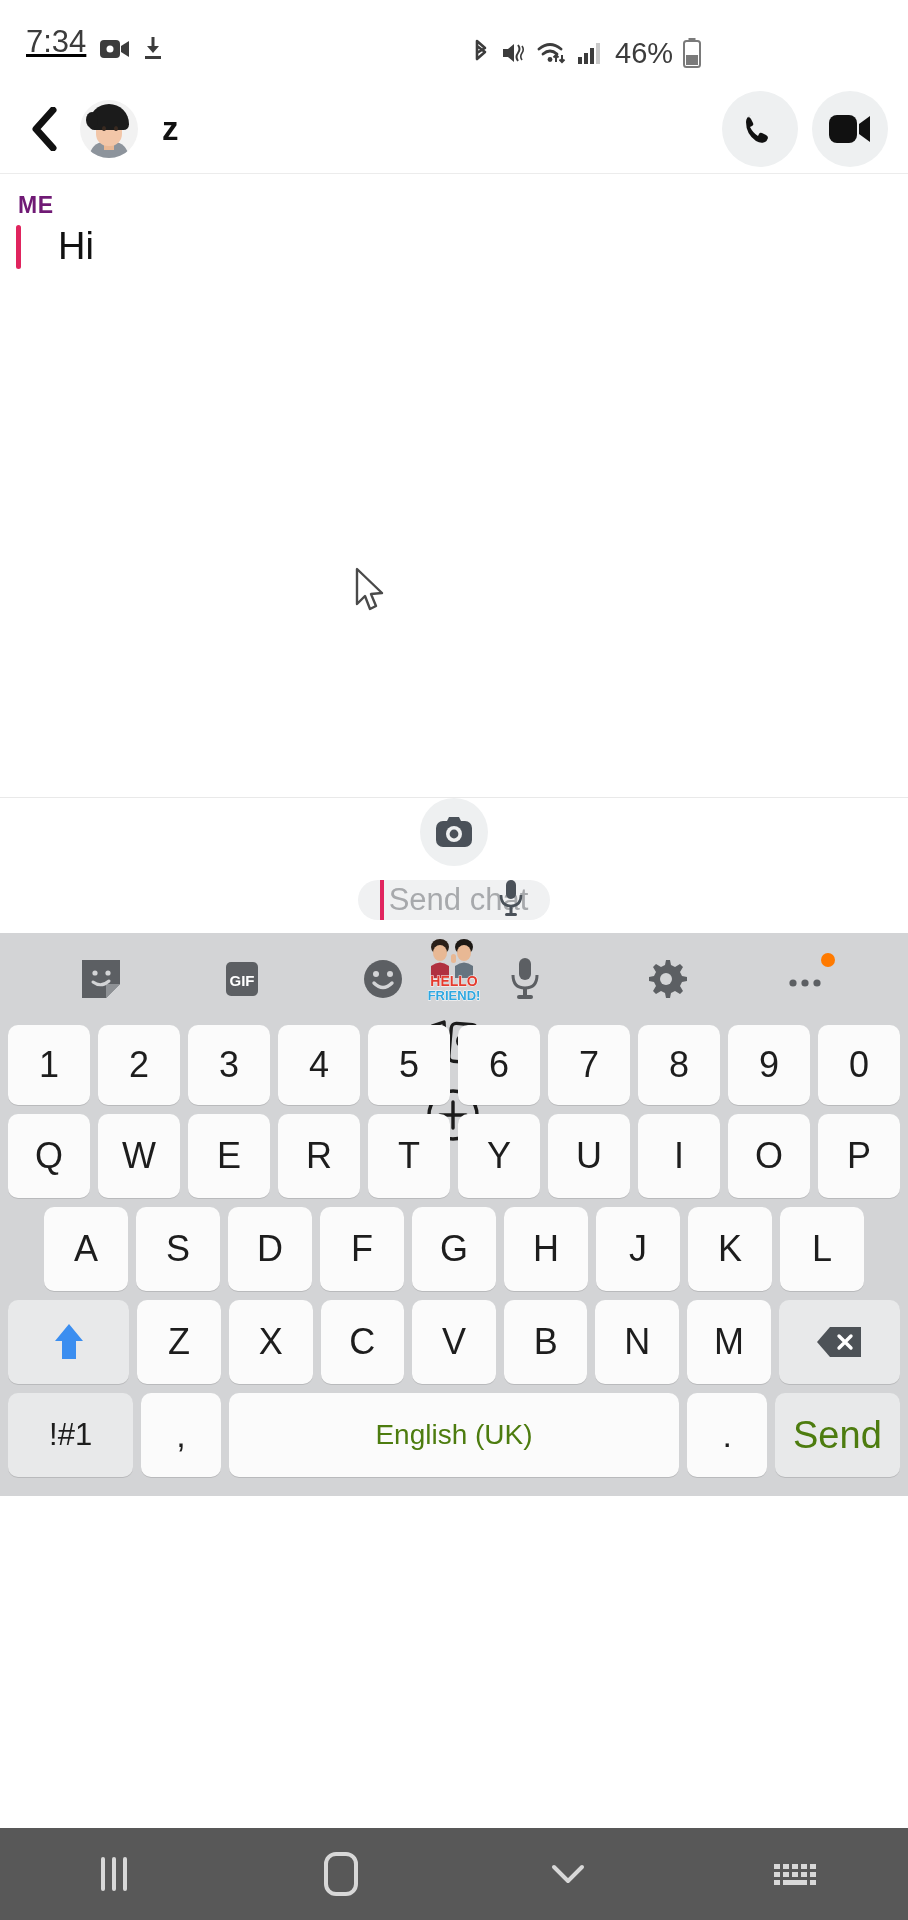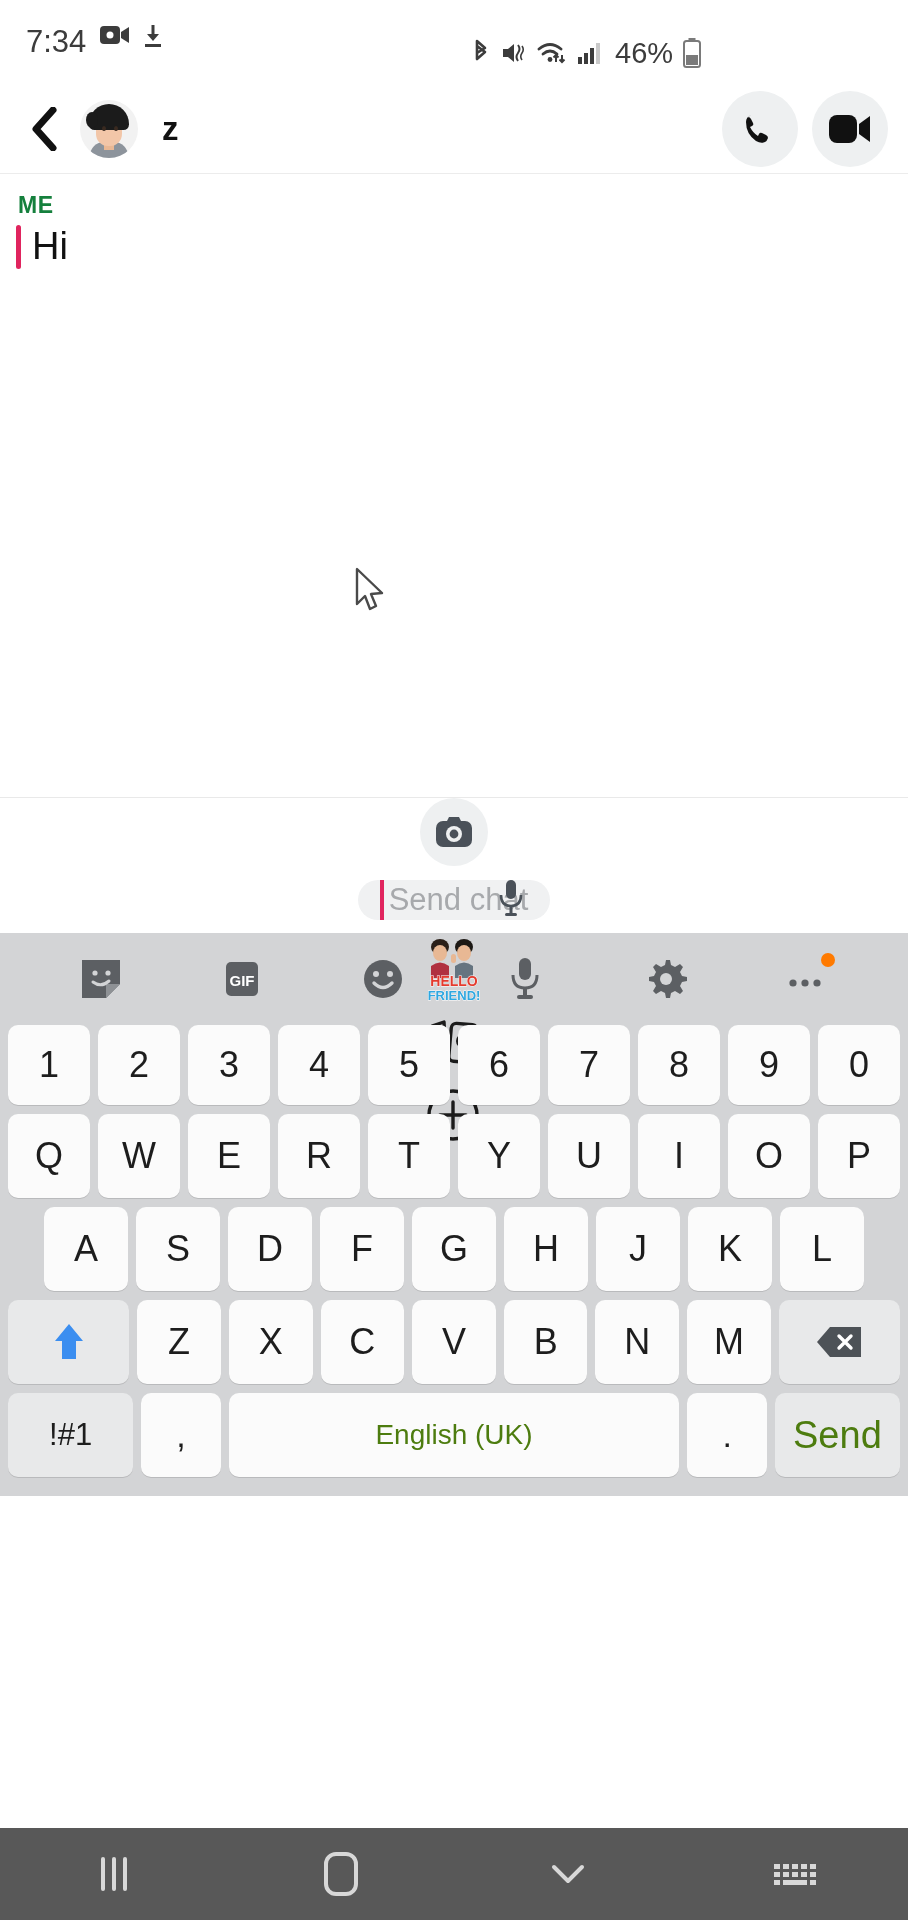--- a/index.html
+++ b/index.html
@@ -12,21 +12,21 @@
   }
 
   
   .statusbar{
     height:84px; width:100%;
     display:flex; align-items:center;
     padding:0 26px;
     background:#ffffff;
     position:relative;
   }
-  .sb-left{ display:flex; align-items:flex-start; gap:14px; }
+  .sb-left{ display:flex; align-items:flex-end; gap:14px;text-decoration:underline; }
   .sb-time{ font-size:31px; color:#3c3c3c; letter-spacing:0px; font-weight:400; }
   .sb-right{
     position:absolute; left:470px; top:11px; height:84px;
     display:flex; align-items:center; gap:9px;
   }
   .sb-pct{ font-size:29px; color:#3c3c3c; margin-left:3px; }
   .ico{ display:inline-flex; align-items:center; justify-content:center; }
 
   
   .chat-header{
@@ -81,26 +81,26 @@
     height:606px;
     background:#ffffff;
     border-bottom:1px solid #e9e9e9;
   }
   .today-divider{
     text-align:center; padding-top:22px;
     font-size:21px; font-weight:bold; color:#a0a4a8; letter-spacing:1.6px;
   }
   .msg-block{ margin-top:18px; padding-left:16px; position:relative; }
   .msg-sender{
-    font-size:23px; font-weight:bold; color:#15803d; letter-spacing:0.6px;
+    font-size:23px; font-weight:bold; color:#701a75; letter-spacing:0.6px;
     padding-left:2px;
   }
   .msg-row{ display:flex; align-items:stretch; margin-top:6px; }
   .msg-bar{ width:5px; background:#e0245e; border-radius:3px; flex:none; }
-  .msg-text{ font-size:38px; color:#111111; padding-left:11px; line-height:1.15; }
+  .msg-text{ font-size:38px; color:#111111; padding-left:37px; line-height:1.15; }
 
   .cursor-arrow{ position:absolute; left:355px; top:375px; pointer-events:none; }
 
   
   .input-bar{
     height:135px; width:100%;
     display:flex; align-items:center;
     padding:0 18px;
     background:#ffffff;
     gap:14px;

